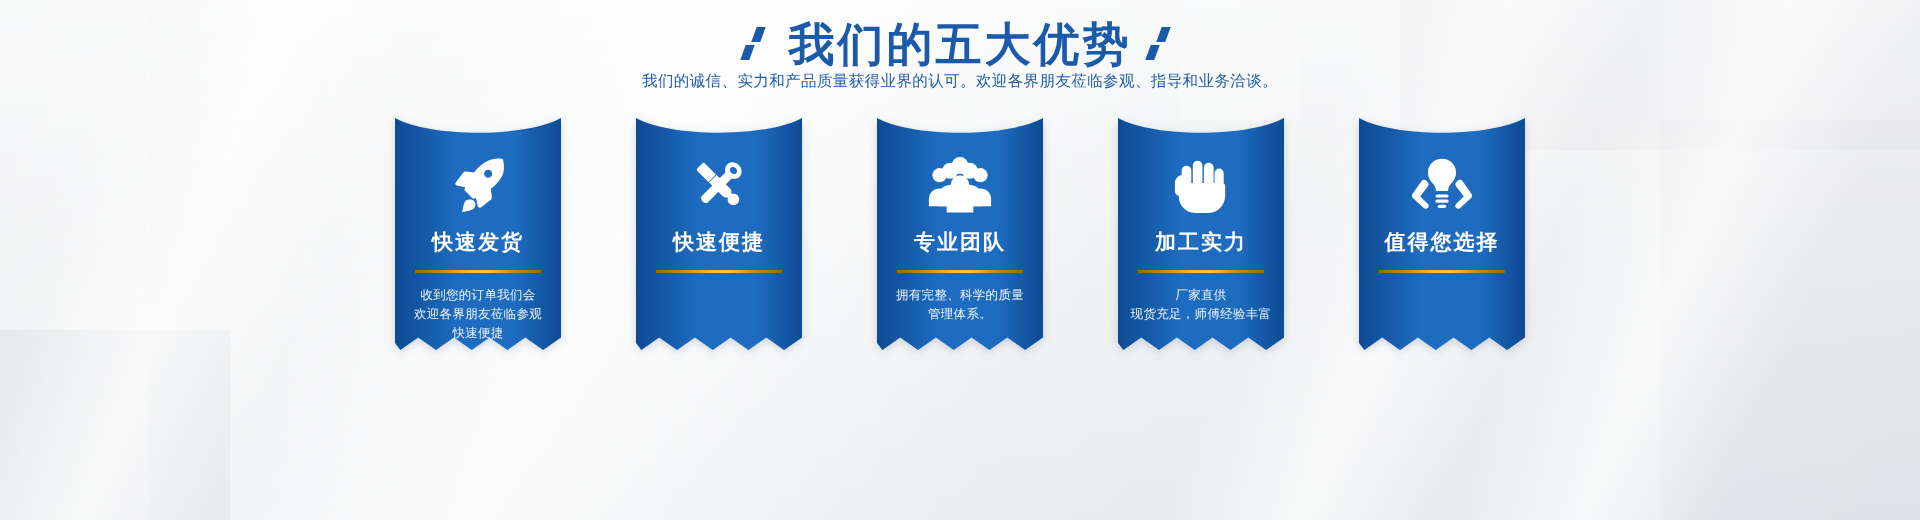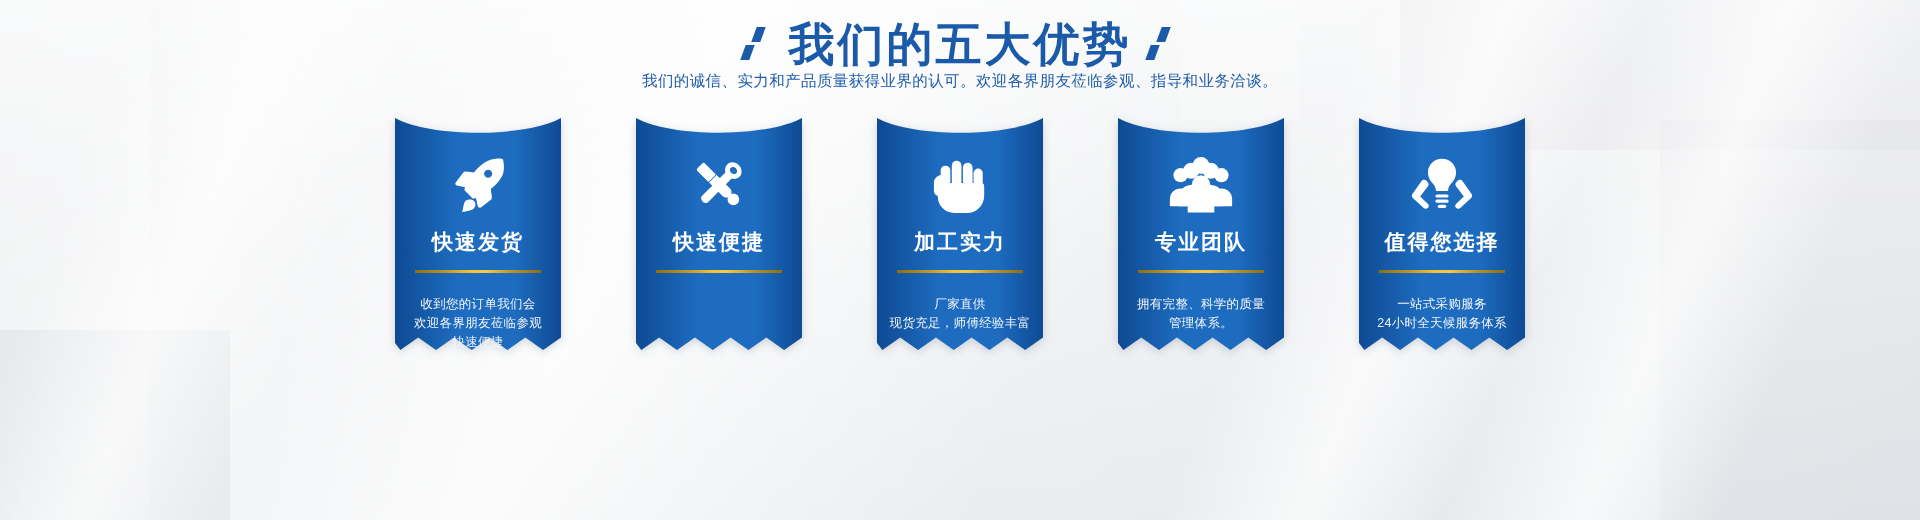--- a/index.html
+++ b/index.html
@@ -72,21 +72,21 @@
   .icon svg { display:block; }
   .card-title {
     font-size:21px; font-weight:bold; letter-spacing:2px;
     margin-top:4px; white-space:nowrap;
   }
   .divider {
     margin-top:14px; width:126px; height:3px; position:relative;
     background:linear-gradient(90deg,#8a6f12 0%, #b8922a 22%, #f5c12e 44%, #f7cb45 56%, #b8922a 78%, #8a6f12 100%);
   }
   .desc {
-    margin-top:22px; font-size:12.5px; line-height:19px; letter-spacing:.3px;
+    margin-top:13px; font-size:12.5px; line-height:19px; letter-spacing:.3px;
     color:#f2f6fb; font-weight:500;
   }
   .desc div { white-space:nowrap; }
 </style>
 </head>
 <body>
 
 <div id="bg">
   <div class="wash"></div>
   <div class="band" style="left:0;top:0;width:150px;height:520px;opacity:.5;"></div>
@@ -171,52 +171,20 @@
       </g>
     </svg>
         </div>
        <div class="card-title">快速便捷</div>
        <div class="divider"></div>
      </div>
     </div>
     <div class="card">
       <svg class="shape" viewBox="0 0 186 260" preserveAspectRatio="none" aria-hidden="true">
     <defs>
-      <linearGradient id="g3" x1="0" y1="0" x2="1" y2="0">
-        <stop offset="0%" stop-color="#0e4a93"></stop>
-        <stop offset="38%" stop-color="#1e6cc0"></stop>
-        <stop offset="72%" stop-color="#1e6cc0"></stop>
-        <stop offset="100%" stop-color="#0e4a93"></stop>
-      </linearGradient>
-    </defs>
-    <path d="M0,0 C40,22 146,22 186,0 L186,246 L166,260 L146,246 L126,260 L106,246
-             L86,260 L66,246 L46,260 L26,246 L6,260 L0,252 Z" fill="url(#g3)"></path>
-  </svg>
-      <div class="content">
-       <div class="icon">
-          <svg width="58" height="62" viewBox="0 0 60 64" fill="#fff">
-      <rect x="10" y="12" width="10" height="22" rx="5"></rect>
-      <rect x="21.5" y="7" width="10" height="27" rx="5"></rect>
-      <rect x="33" y="9" width="10" height="25" rx="5"></rect>
-      <rect x="44" y="15" width="9.5" height="20" rx="4.75"></rect>
-      <path d="M8 30h44c1.7 0 3 1.3 3 3v10c0 10-8 18-18 18H24C14.6 61 7 53.4 7 44V33c0-1.7 .4-3 1-3z"></path>
-      <path d="M9 22c-3.6 1.2-6 4.2-6 7.7V38c0 2.8 1.8 5 4 5h4V22z"></path>
-    </svg>
-        </div>
-       <div class="card-title">加工实力</div>
-       <div class="divider"></div>
-       <div class="desc">
-         <div>厂家直供</div>
-          <div>现货充足，师傅经验丰富</div>
-       </div>
-     </div>
-    </div>
-    <div class="card">
-      <svg class="shape" viewBox="0 0 186 260" preserveAspectRatio="none" aria-hidden="true">
-    <defs>
       <linearGradient id="g2" x1="0" y1="0" x2="1" y2="0">
         <stop offset="0%" stop-color="#0e4a93"></stop>
         <stop offset="38%" stop-color="#1e6cc0"></stop>
         <stop offset="72%" stop-color="#1e6cc0"></stop>
         <stop offset="100%" stop-color="#0e4a93"></stop>
       </linearGradient>
     </defs>
     <path d="M0,0 C40,22 146,22 186,0 L186,246 L166,260 L146,246 L126,260 L106,246
              L86,260 L66,246 L46,260 L26,246 L6,260 L0,252 Z" fill="url(#g2)"></path>
   </svg>
@@ -241,20 +209,52 @@
        <div class="divider"></div>
        <div class="desc">
          <div>拥有完整、科学的质量</div>
           <div>管理体系。</div>
        </div>
      </div>
     </div>
     <div class="card">
       <svg class="shape" viewBox="0 0 186 260" preserveAspectRatio="none" aria-hidden="true">
     <defs>
+      <linearGradient id="g3" x1="0" y1="0" x2="1" y2="0">
+        <stop offset="0%" stop-color="#0e4a93"></stop>
+        <stop offset="38%" stop-color="#1e6cc0"></stop>
+        <stop offset="72%" stop-color="#1e6cc0"></stop>
+        <stop offset="100%" stop-color="#0e4a93"></stop>
+      </linearGradient>
+    </defs>
+    <path d="M0,0 C40,22 146,22 186,0 L186,246 L166,260 L146,246 L126,260 L106,246
+             L86,260 L66,246 L46,260 L26,246 L6,260 L0,252 Z" fill="url(#g3)"></path>
+  </svg>
+      <div class="content">
+       <div class="icon">
+          <svg width="58" height="62" viewBox="0 0 60 64" fill="#fff">
+      <rect x="10" y="12" width="10" height="22" rx="5"></rect>
+      <rect x="21.5" y="7" width="10" height="27" rx="5"></rect>
+      <rect x="33" y="9" width="10" height="25" rx="5"></rect>
+      <rect x="44" y="15" width="9.5" height="20" rx="4.75"></rect>
+      <path d="M8 30h44c1.7 0 3 1.3 3 3v10c0 10-8 18-18 18H24C14.6 61 7 53.4 7 44V33c0-1.7 .4-3 1-3z"></path>
+      <path d="M9 22c-3.6 1.2-6 4.2-6 7.7V38c0 2.8 1.8 5 4 5h4V22z"></path>
+    </svg>
+        </div>
+       <div class="card-title">加工实力</div>
+       <div class="divider"></div>
+       <div class="desc">
+         <div>厂家直供</div>
+          <div>现货充足，师傅经验丰富</div>
+       </div>
+     </div>
+    </div>
+    <div class="card">
+      <svg class="shape" viewBox="0 0 186 260" preserveAspectRatio="none" aria-hidden="true">
+    <defs>
       <linearGradient id="g4" x1="0" y1="0" x2="1" y2="0">
         <stop offset="0%" stop-color="#0e4a93"></stop>
         <stop offset="38%" stop-color="#1e6cc0"></stop>
         <stop offset="72%" stop-color="#1e6cc0"></stop>
         <stop offset="100%" stop-color="#0e4a93"></stop>
       </linearGradient>
     </defs>
     <path d="M0,0 C40,22 146,22 186,0 L186,246 L166,260 L146,246 L126,260 L106,246
              L86,260 L66,246 L46,260 L26,246 L6,260 L0,252 Z" fill="url(#g4)"></path>
   </svg>
@@ -264,19 +264,15 @@
       <path d="M34 4c-8.3 0-15 6.6-15 14.7 0 4.9 2.5 9 5.4 11.9 1.6 1.6 2.6 3.5 2.9 5.6l.3 2.3h12.8l.3-2.3c.3-2.1 1.3-4 2.9-5.6C46.5 27.7 49 23.6 49 18.7 49 10.6 42.3 4 34 4z"></path>
       <rect x="27" y="42" width="14" height="3.4" rx="1.7"></rect>
       <rect x="27" y="47.5" width="14" height="3.4" rx="1.7"></rect>
       <rect x="29.5" y="53" width="9" height="3.4" rx="1.7"></rect>
       <path d="M17 27c-1.6-1-3.6-.7-4.7.8L2.6 41.5c-1 1.3-.8 3.1.4 4.2l11.6 10.8c1.3 1.2 3.3 1.1 4.5-.2 1.2-1.3 1.1-3.3-.2-4.5l-8.1-7.5 8.3-11c1.2-1.6.8-3.8-.8-4.8z"></path>
       <path d="M51 27c1.6-1 3.6-.7 4.7.8l9.7 13.7c1 1.3.8 3.1-.4 4.2L53.4 56.5c-1.3 1.2-3.3 1.1-4.5-.2-1.2-1.3-1.1-3.3.2-4.5l8.1-7.5-8.3-11c-1.2-1.6-.8-3.8.8-4.8z"></path>
     </svg>
         </div>
        <div class="card-title">值得您选择</div>
        <div class="divider"></div>
-       <div class="desc">
-         <div>一站式采购服务</div>
-          <div>24小时全天候服务体系</div>
-       </div>
      </div>
     </div>
   </div>
 
 </body></html>

